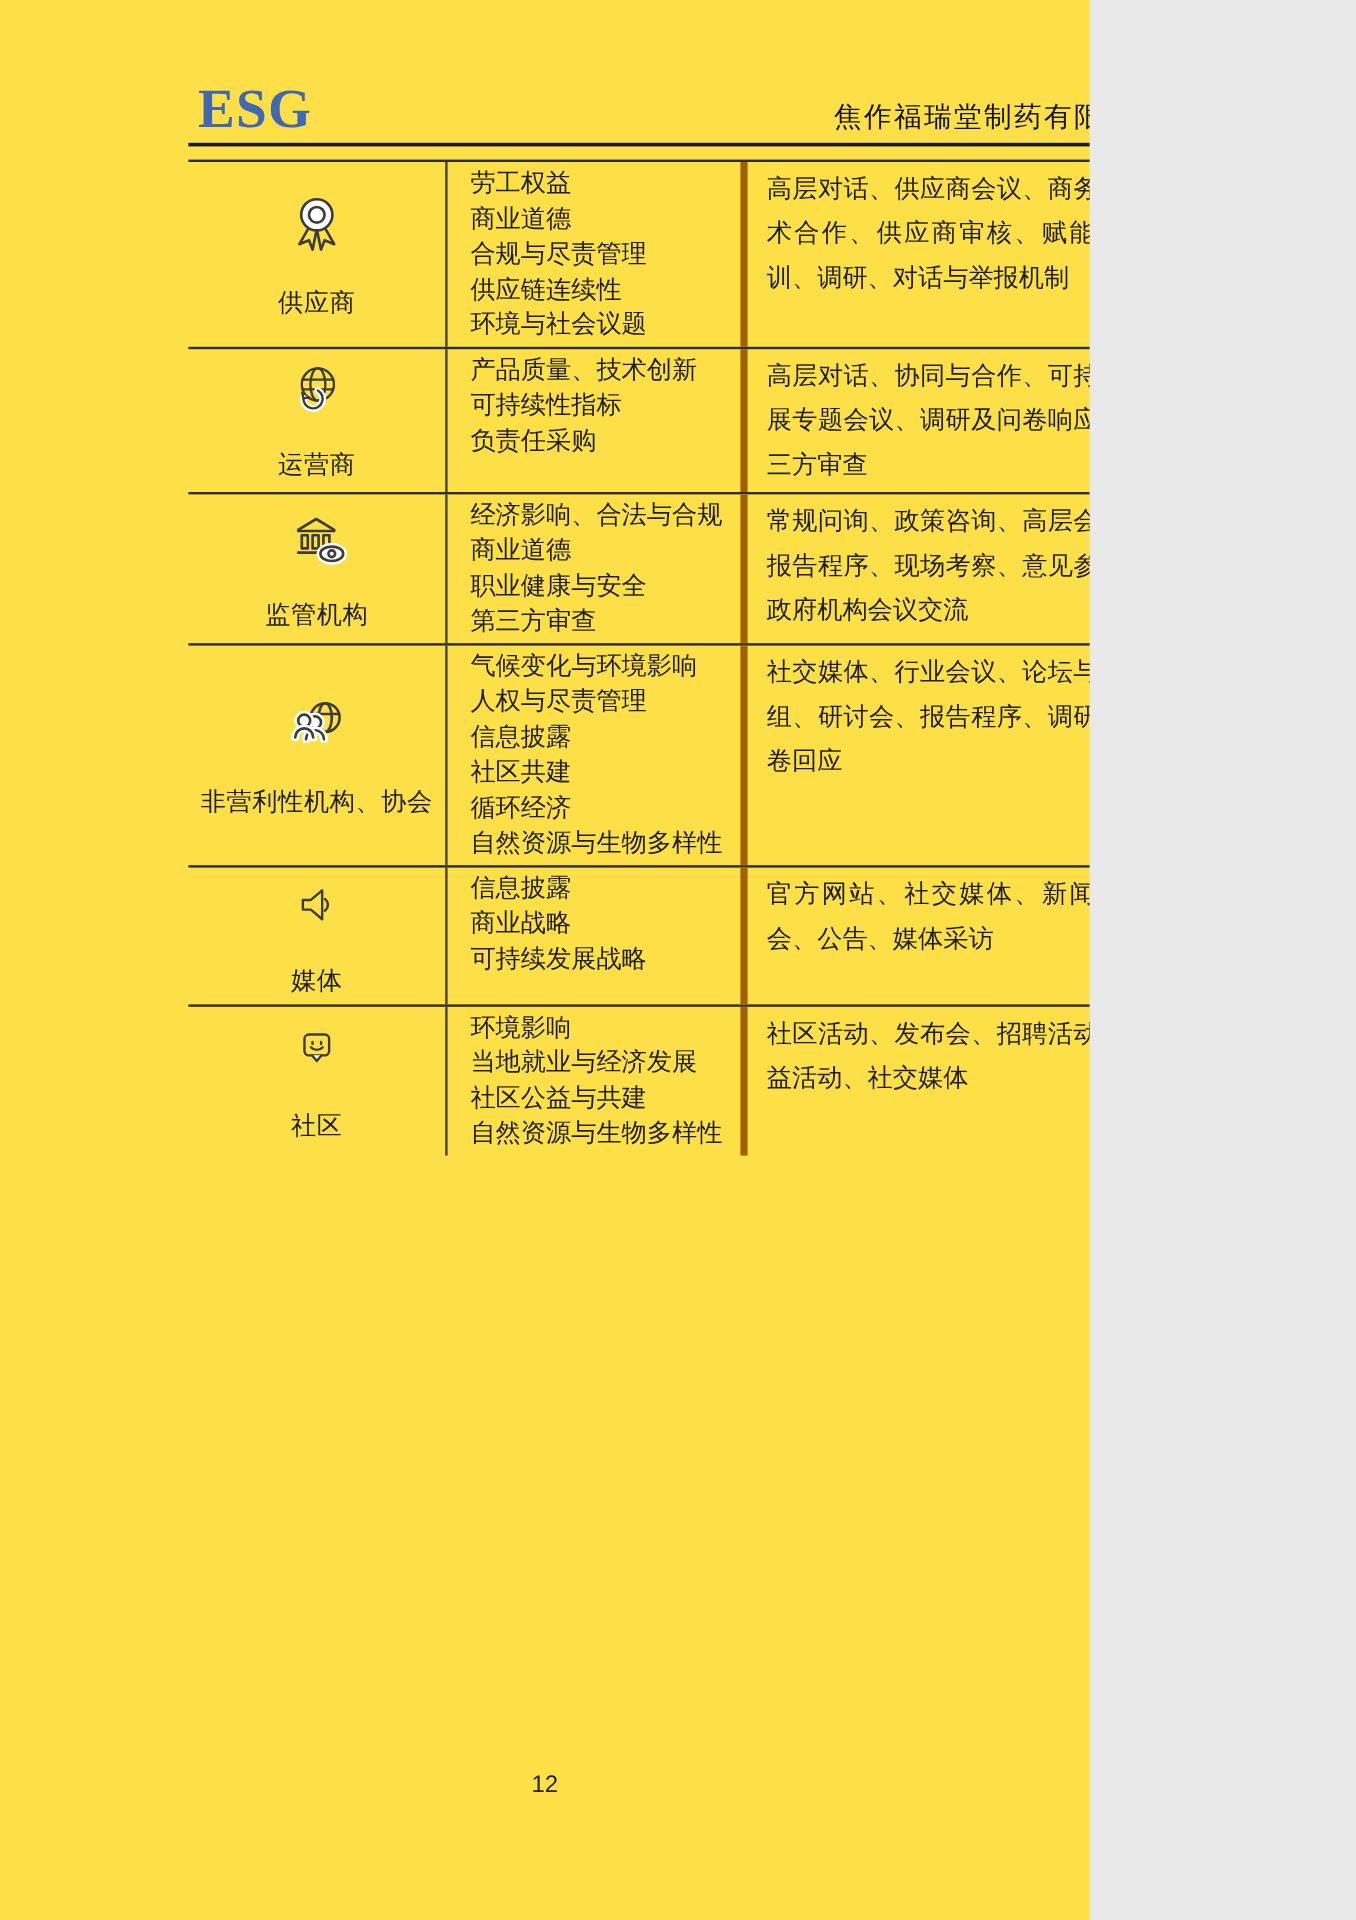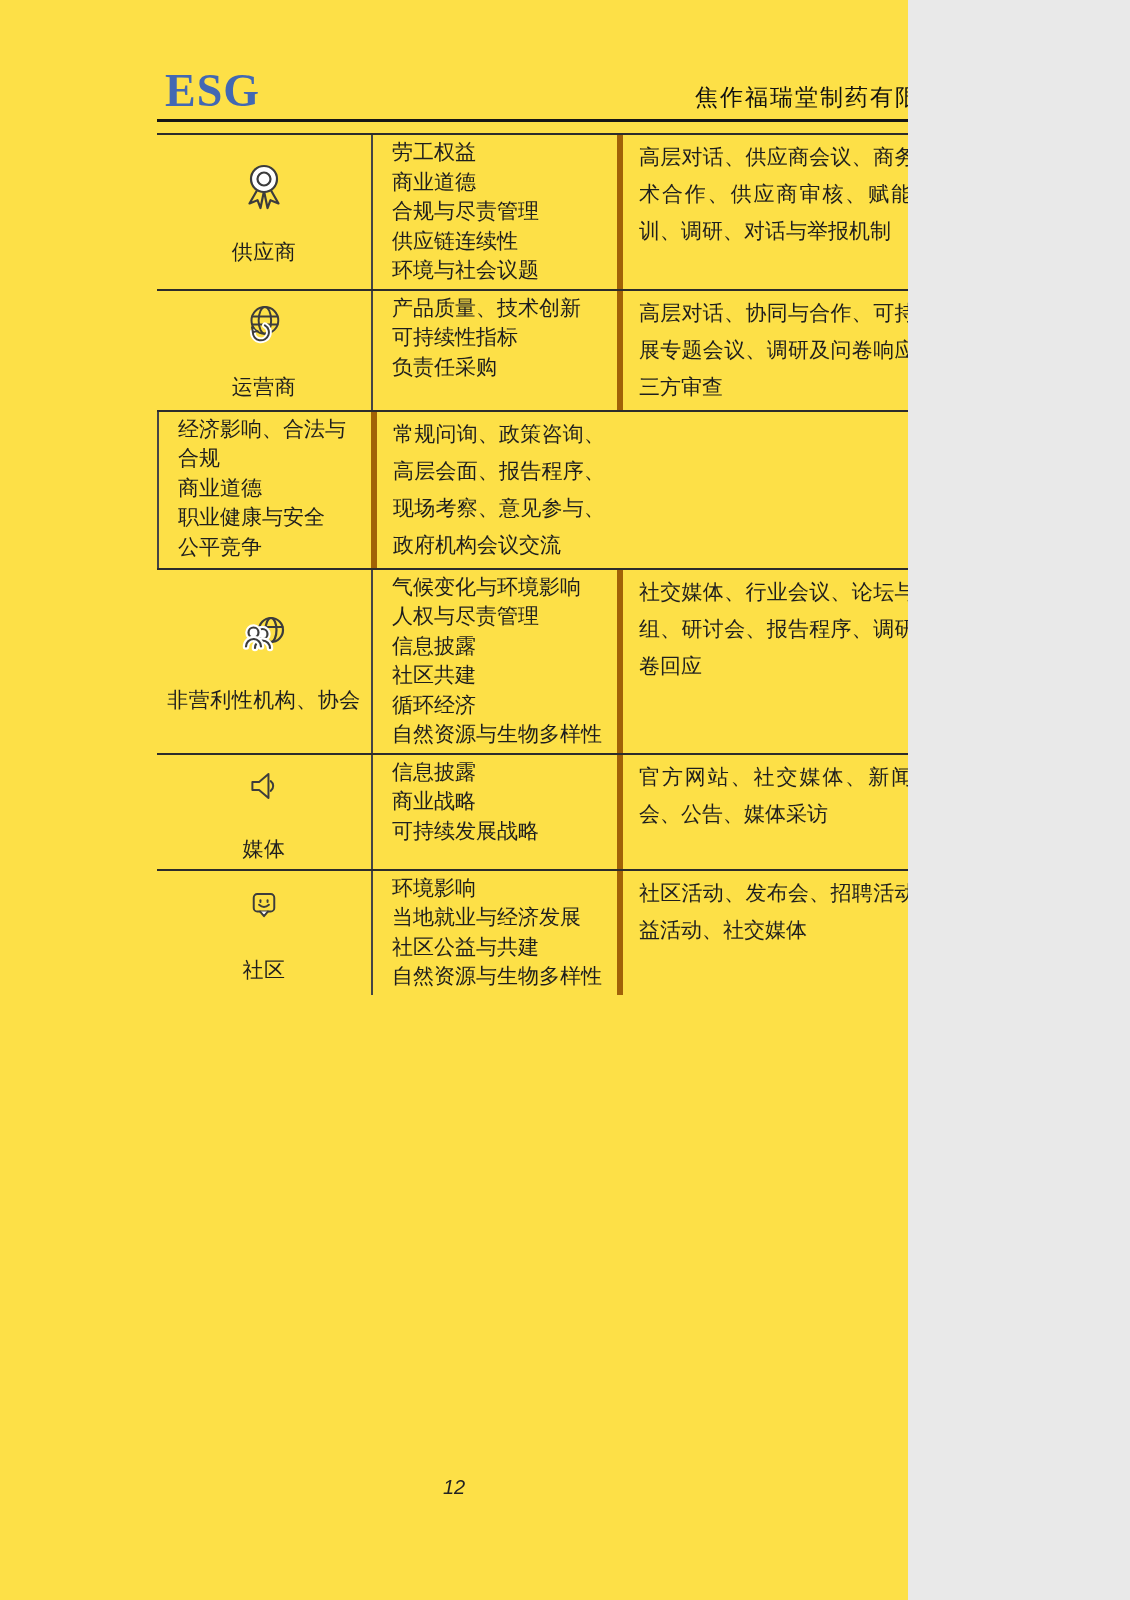--- a/index.html
+++ b/index.html
@@ -65,21 +65,20 @@
     stroke-linecap:round;stroke-linejoin:round;
   }
   .sicon .halo{stroke:#ffffff;stroke-width:6.5;}
   .sicon .wfill{fill:#ffffff;}
 
   
   .page-number{
     position:absolute;left:0;width:100%;top:1476px;
     text-align:center;font-size:20px;color:#222;
     font-family:"Liberation Sans","DejaVu Sans",sans-serif;
-    font-style:italic;
   }
 </style>
 </head>
 <body>
 
 <div id="page">
   <div id="content">
 
     <div class="header">
       <div class="logo">ESG</div>
@@ -128,25 +127,39 @@
           <div>产品质量、技术创新</div>
           <div>可持续性指标</div>
           <div>负责任采购</div>
         </div>
         <div class="cell cell-comm">
           <div>高层对话、协同与合作、可持续发展专题会议、调研及问卷响应、第三方审查</div>
         </div>
       </div>
 
       <div class="trow r2">
+        <div class="cell cell-entity">
+          <svg class="sicon" width="56" height="52" viewBox="0 0 56 52">
+            <path d="M12.5 19.5 L27.5 10.5 L42.5 19.5"></path>
+            <path d="M12.5 20.5 H42.5"></path>
+            <rect x="15.5" y="24" width="5" height="11"></rect>
+            <rect x="24.5" y="24" width="5" height="11"></rect>
+            <rect x="33.5" y="24" width="5" height="11"></rect>
+            <path d="M12.5 38.5 H33"></path>
+            <ellipse class="halo" cx="40.5" cy="39.5" rx="9.5" ry="6"></ellipse>
+            <ellipse class="wfill" cx="40.5" cy="39.5" rx="9.5" ry="6"></ellipse>
+            <circle cx="40.5" cy="39.5" r="2.8"></circle>
+          </svg>
+          <div class="entity-name">监管机构</div>
+        </div>
         <div class="cell cell-concerns">
           <div>经济影响、合法与合规</div>
           <div>商业道德</div>
           <div>职业健康与安全</div>
-          <div>公平竞争</div>
+          <div>第三方审查</div>
         </div>
         <div class="cell cell-comm">
           <div>常规问询、政策咨询、高层会面、报告程序、现场考察、意见参与、政府机构会议交流</div>
         </div>
       </div>
 
       <div class="trow r3">
         <div class="cell cell-entity">
           <svg class="sicon" width="56" height="54" viewBox="0 0 56 54">
             <circle cx="35" cy="22" r="12"></circle>

